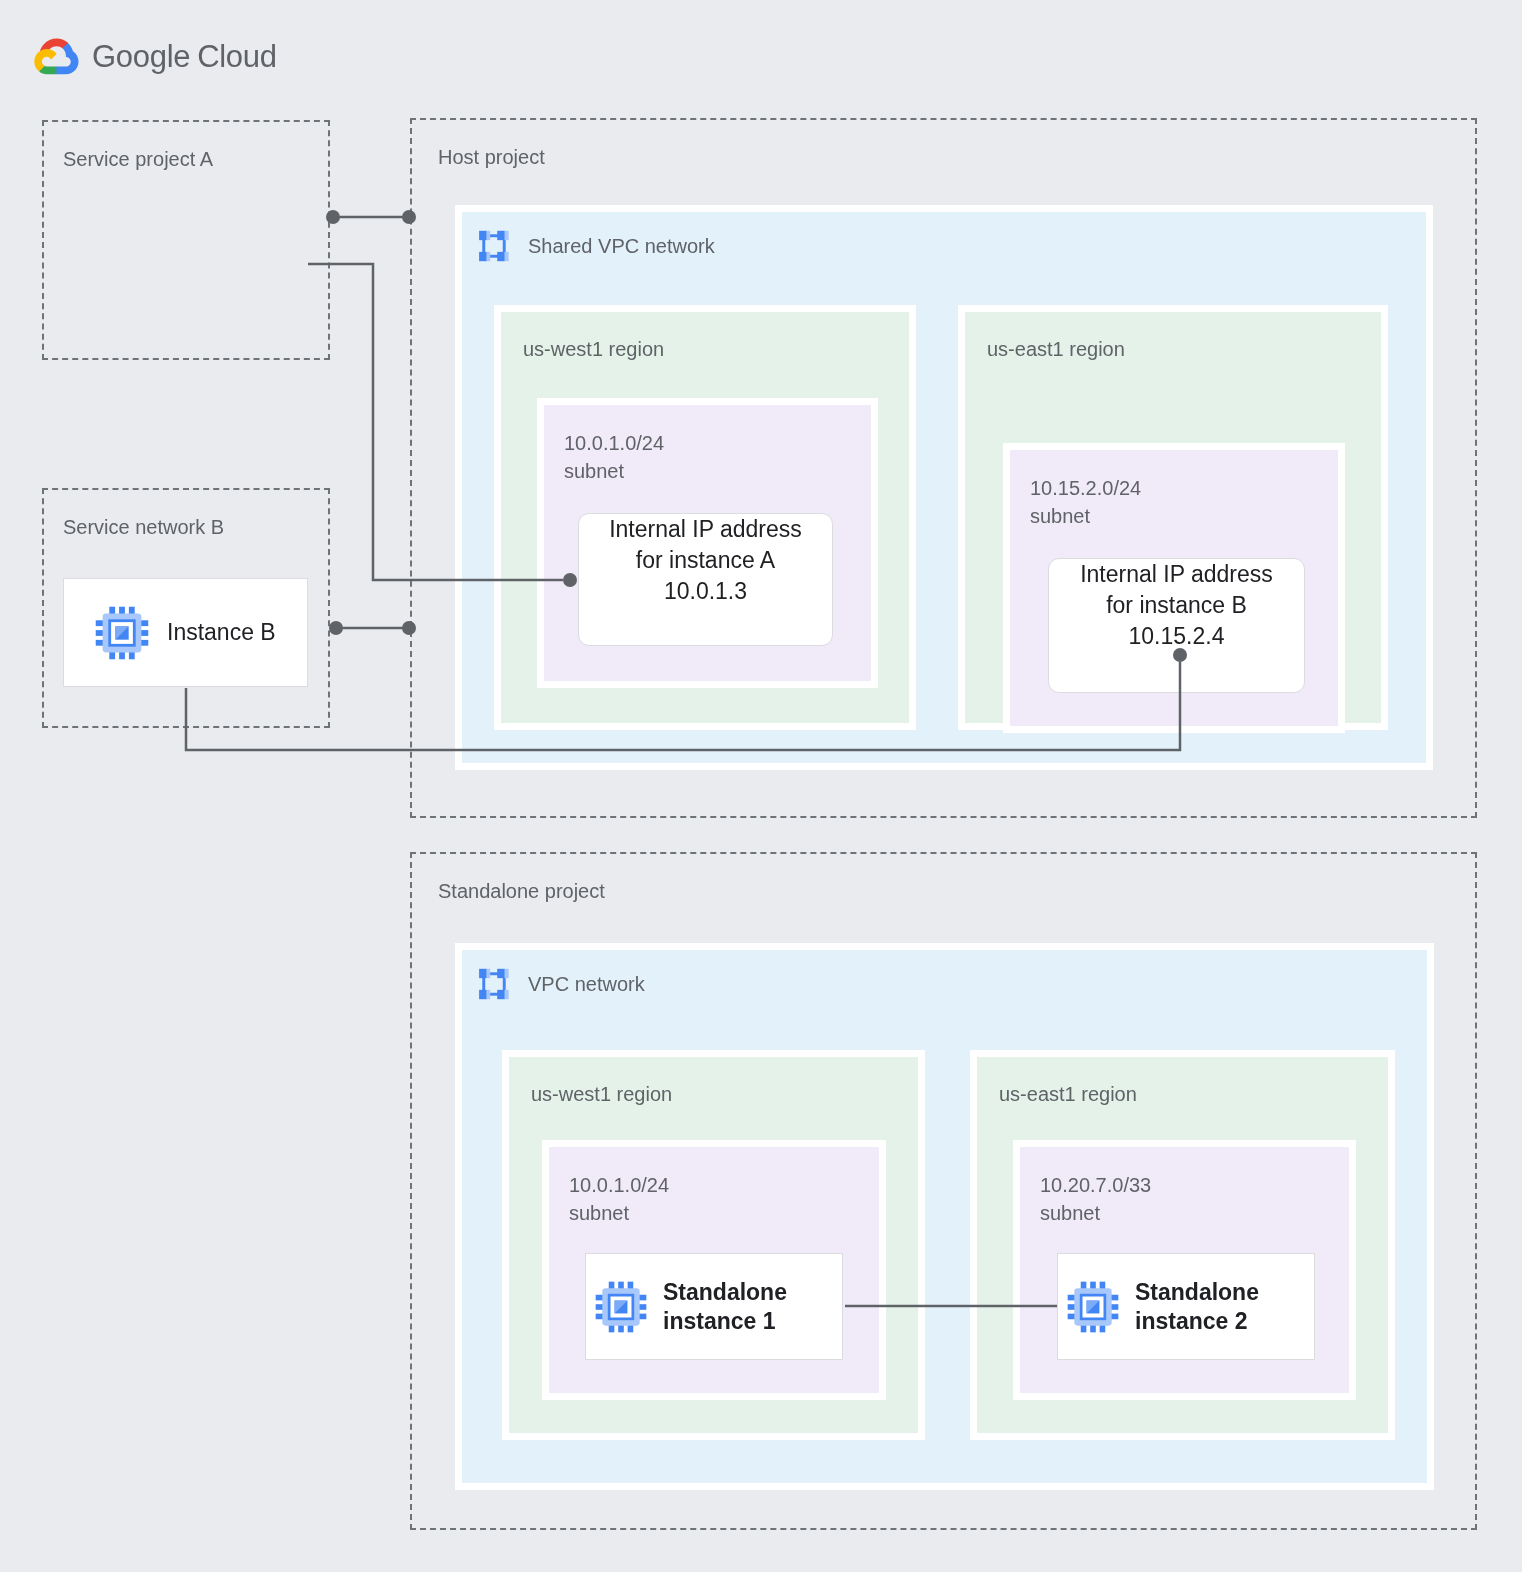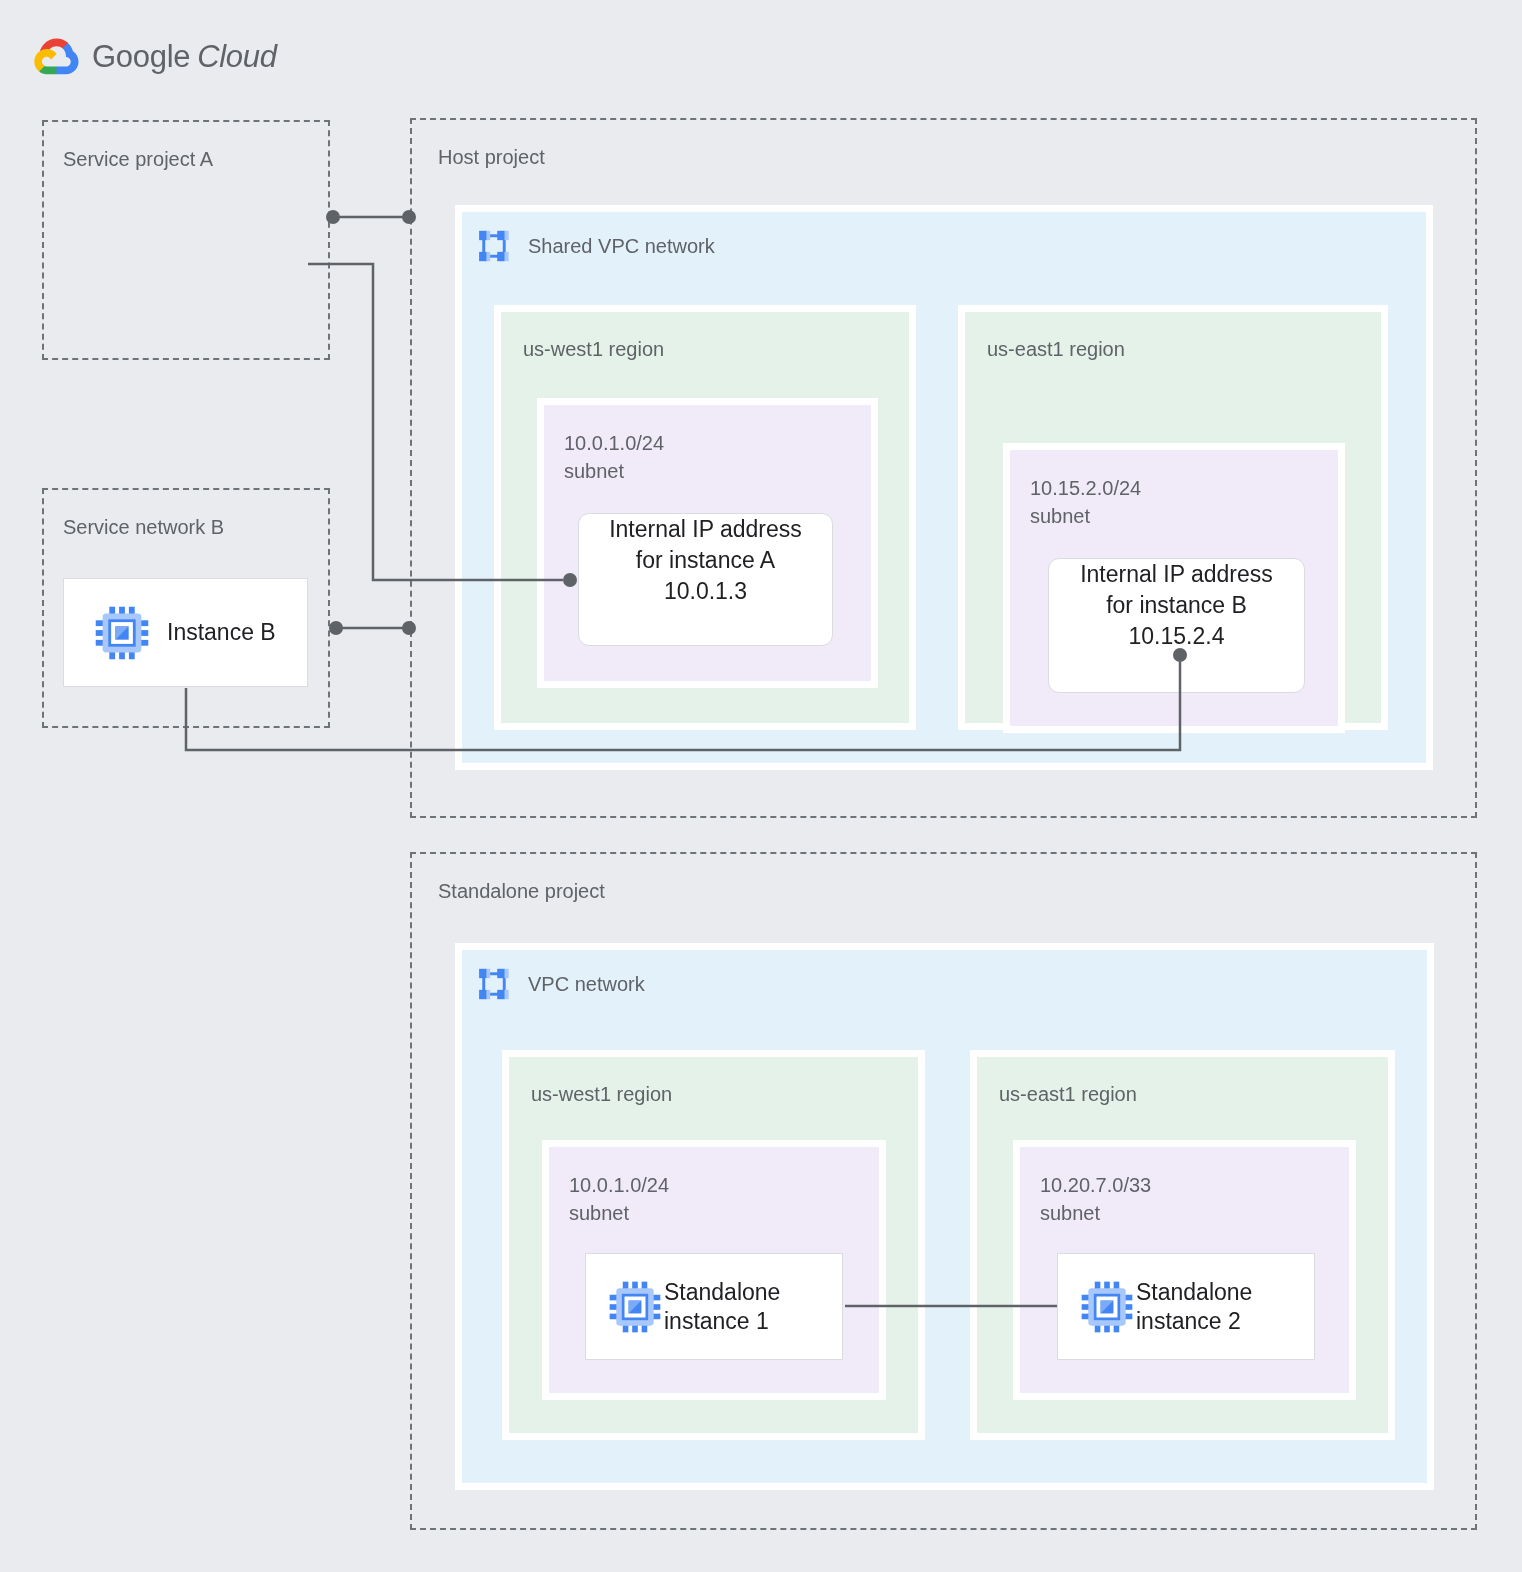--- a/index.html
+++ b/index.html
@@ -18,21 +18,21 @@
   .logo {
     position: absolute;
     left: 33px; top: 38px;
     display: flex;
     align-items: center;
     gap: 12px;
   }
   .logo svg { display: block; }
   .logo-text { font-size: 31px; color: #5F6368; letter-spacing: -0.3px; }
   .logo-text .w1 { font-weight: 500; }
-  .logo-text .w2 { font-weight: 400; margin-left: 7px; font-style: italic; }
+  .logo-text .w2 { font-weight: 400; margin-left: 7px; }
 
   
   .dashed-box {
     position: absolute;
     border: 2px dashed #6E7378;
     background: transparent;
   }
   .box-label {
     position: absolute;
     left: 19px; top: 26px;
@@ -112,21 +112,21 @@
     padding-left: 30px;
     gap: 17px;
   }
   #svc-a .instance-card { left: 19px; top: 87px; width: 245px; height: 109px; }
   #svc-b .instance-card { left: 19px; top: 88px; width: 245px; height: 109px; }
   .instance-card .card-text {
     font-size: 23px;
     line-height: 29px;
     color: #202124;
   }
-  #standalone .instance-card { padding-left: 22px; gap: 2px; }
+  #standalone .instance-card { padding-left: 8px; gap: 15px; font-weight: bold; }
   #standalone .subnet-box.west .instance-card { left: 36px; top: 106px; width: 258px; height: 107px; }
   #standalone .subnet-box.east .instance-card { left: 37px; top: 106px; width: 258px; height: 107px; }
 
   .ip-card {
     display: flex;
     flex-direction: column;
     align-items: center;
     text-align: center;
     font-size: 23px;
     line-height: 31px;

